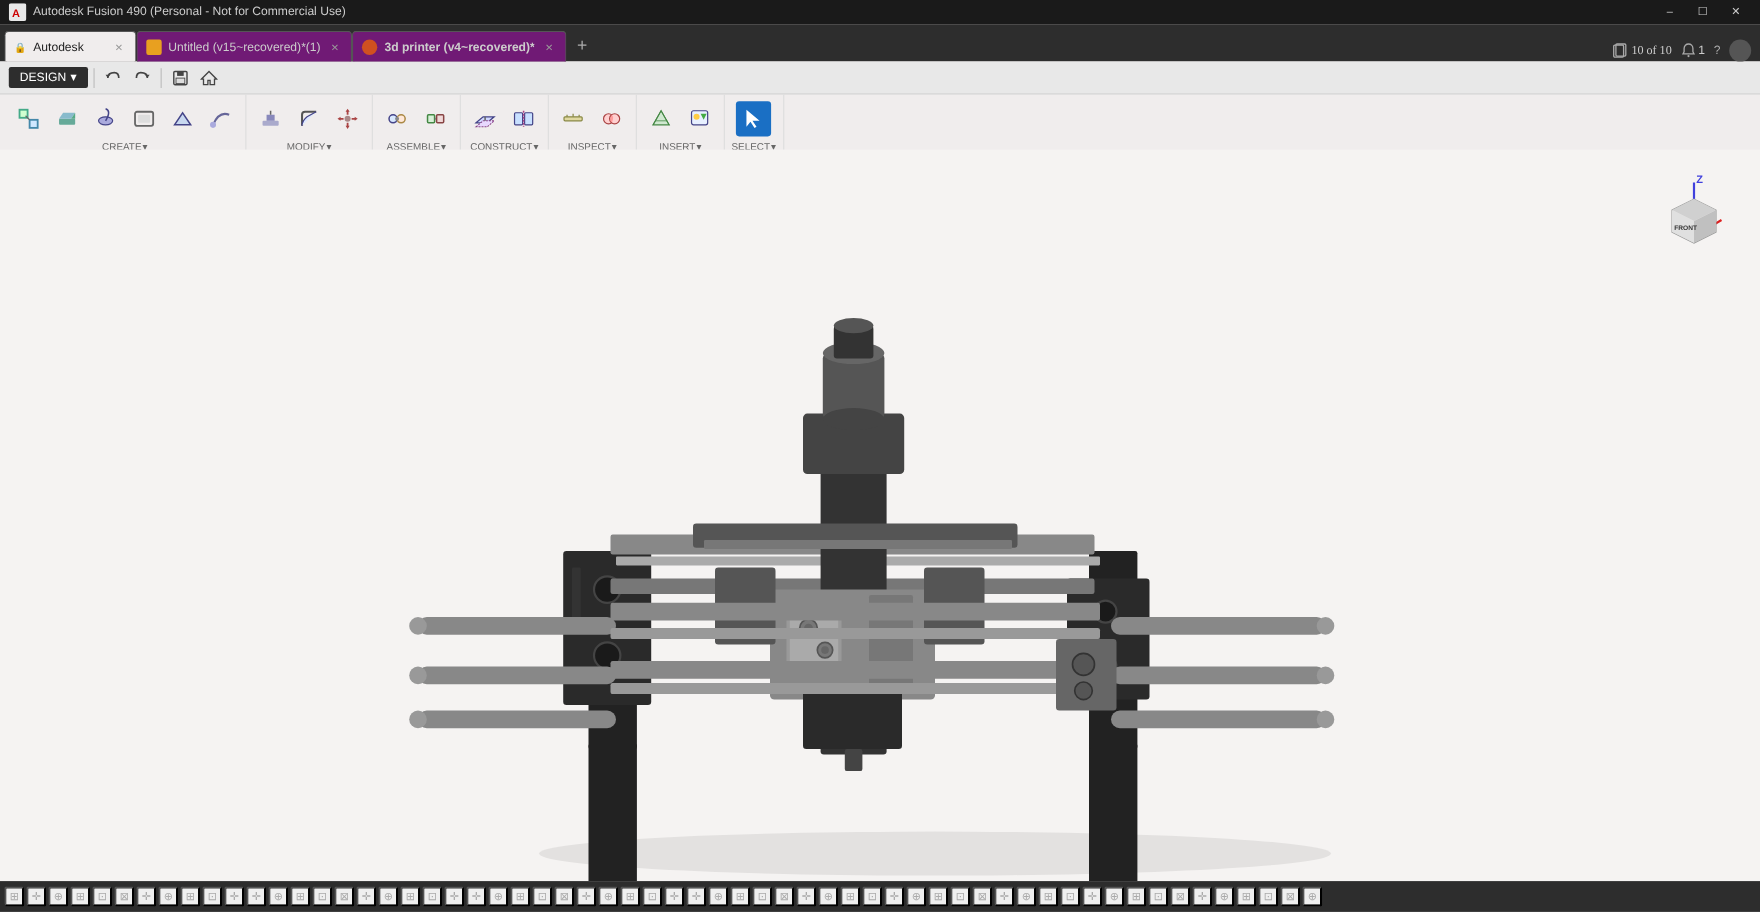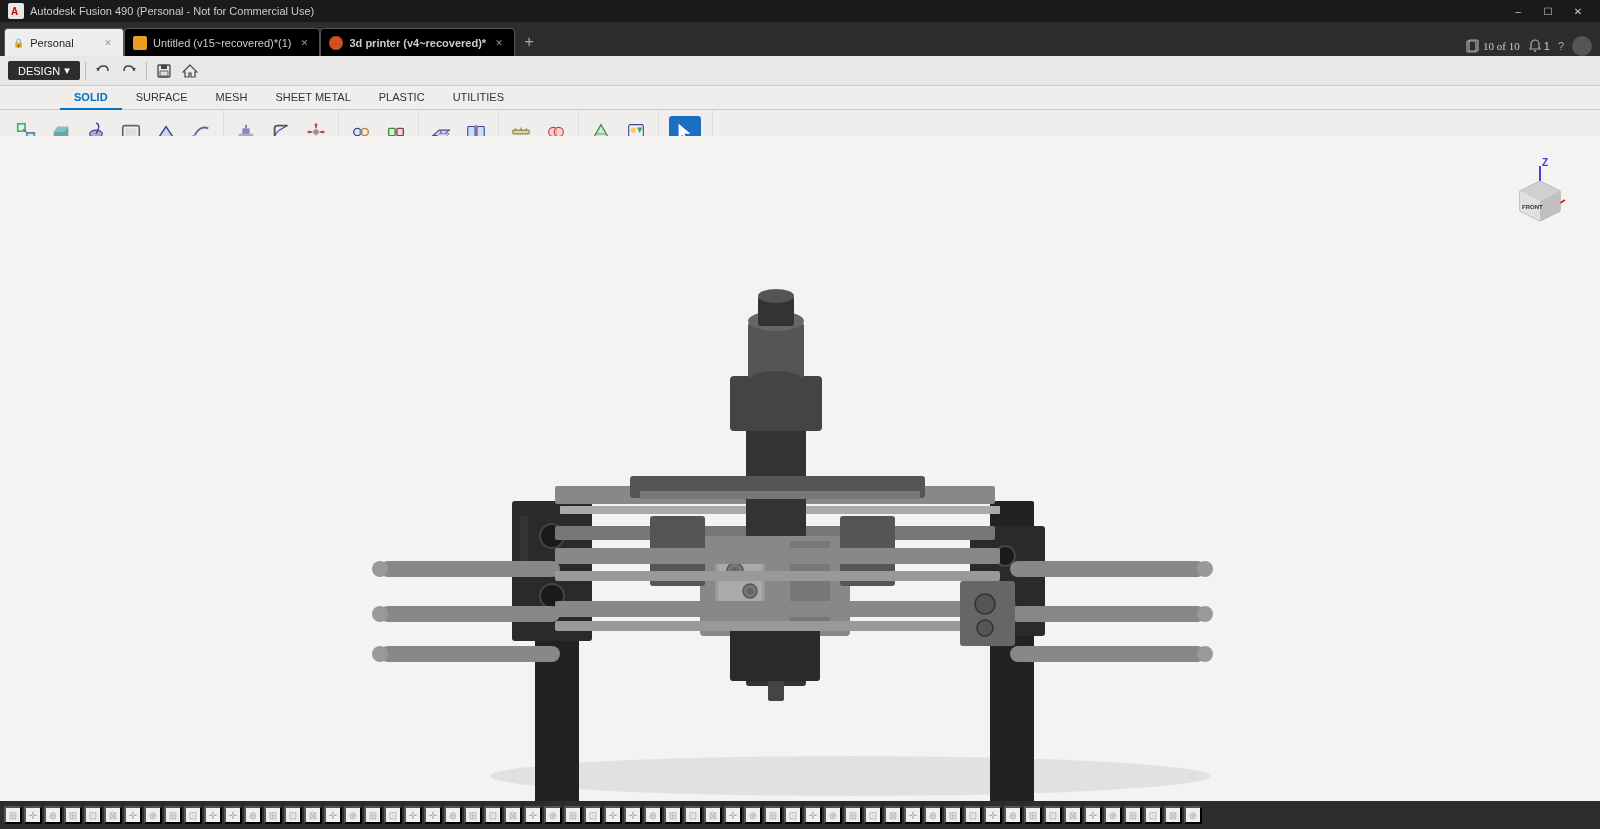--- a/index.html
+++ b/index.html
@@ -17,21 +17,21 @@
       color: #ccc; cursor: pointer; display: flex; align-items: center; justify-content: center; font-size: 10px;
     }
 
     
     #tabbar {
       width: 100%; height: 34px; background: #2d2d2d;
       display: flex; align-items: flex-end; padding-left: 4px;
     }
     .tab {
       height: 28px; min-width: 120px; max-width: 220px;
-      background: #000000; border-radius: 4px 4px 0 0;
+      background: #701a75; border-radius: 4px 4px 0 0;
       display: flex; align-items: center; padding: 0 8px;
       color: #ccc; font-size: 11px; gap: 6px; cursor: pointer;
       border: 1px solid #555; border-bottom: none; position: relative;
     }
     .tab.active { background: #f0eded; color: #222; }
     .tab .tab-icon { width: 14px; height: 14px; border-radius: 2px; flex-shrink: 0; }
     .tab .tab-close {
       margin-left: auto; width: 14px; height: 14px;
       display: flex; align-items: center; justify-content: center;
       border-radius: 2px; font-size: 9px; color: #999;
@@ -144,21 +144,21 @@
     <button class="win-btn">–</button>
     <button class="win-btn">☐</button>
     <button class="win-btn close">✕</button>
   </div>
 </div>
 
 <div id="tabbar">
 
   <div class="tab active">
     <span class="lock-icon">🔒</span>
-    <span>Personal</span>
+    <span>Autodesk</span>
     <span class="tab-close">✕</span>
   </div>
 
   <div class="tab">
     <div class="tab-icon" style="background:#e8a020;"></div>
     <span style="max-width:150px;overflow:hidden;white-space:nowrap;text-overflow:ellipsis;">Untitled (v15~recovered)*(1)</span>
     <span class="tab-close">✕</span>
   </div>
 
   <div class="tab">
@@ -215,40 +215,20 @@
           <rect x="4" y="8" width="8" height="5" fill="#ddd" stroke="#444" stroke-width="0.8"></rect>
         </svg>
     </button>
     <button class="toolbar-icon-btn">
       <svg width="16" height="16" viewBox="0 0 16 16">
           <polygon points="8,2 1,9 3,9 3,14 7,14 7,10 9,10 9,14 13,14 13,9 15,9" fill="none" stroke="#444" stroke-width="1.2"></polygon>
         </svg>
     </button>
   </div>
 
-  <div id="toolbar-tabs">
-    <div class="ttab active">
-      <span>SOLID</span>
-    </div>
-    <div class="ttab">
-      <span>SURFACE</span>
-    </div>
-    <div class="ttab">
-      <span>MESH</span>
-    </div>
-    <div class="ttab">
-      <span>SHEET METAL</span>
-    </div>
-    <div class="ttab">
-      <span>PLASTIC</span>
-    </div>
-    <div class="ttab">
-      <span>UTILITIES</span>
-    </div>
-  </div>
 
   <div id="toolbar-tools">
 
     <div class="tool-group">
       <div class="tool-group-icons">
         <button class="tool-btn" title="New Component">
           <svg viewBox="0 0 24 24" fill="none">
               <rect x="3" y="3" width="8" height="8" stroke="#4a8" stroke-width="1.8" fill="#d0ffd0"></rect>
               <rect x="13" y="13" width="8" height="8" stroke="#48a" stroke-width="1.8" fill="#d0e8ff"></rect>
               <line x1="9" y1="9" x2="13" y2="13" stroke="#666" stroke-width="1.2"></line>

